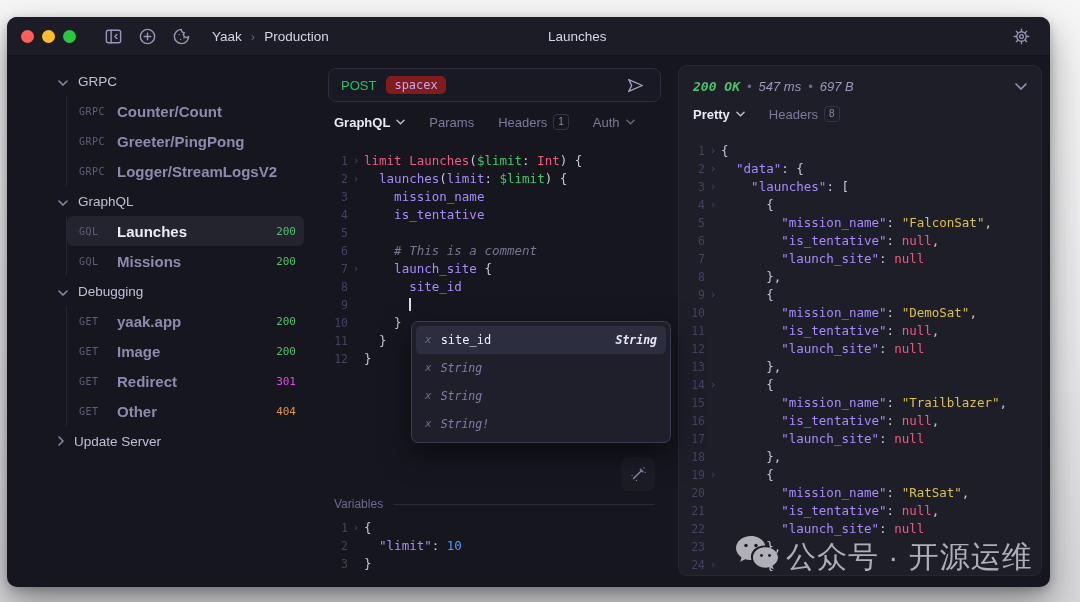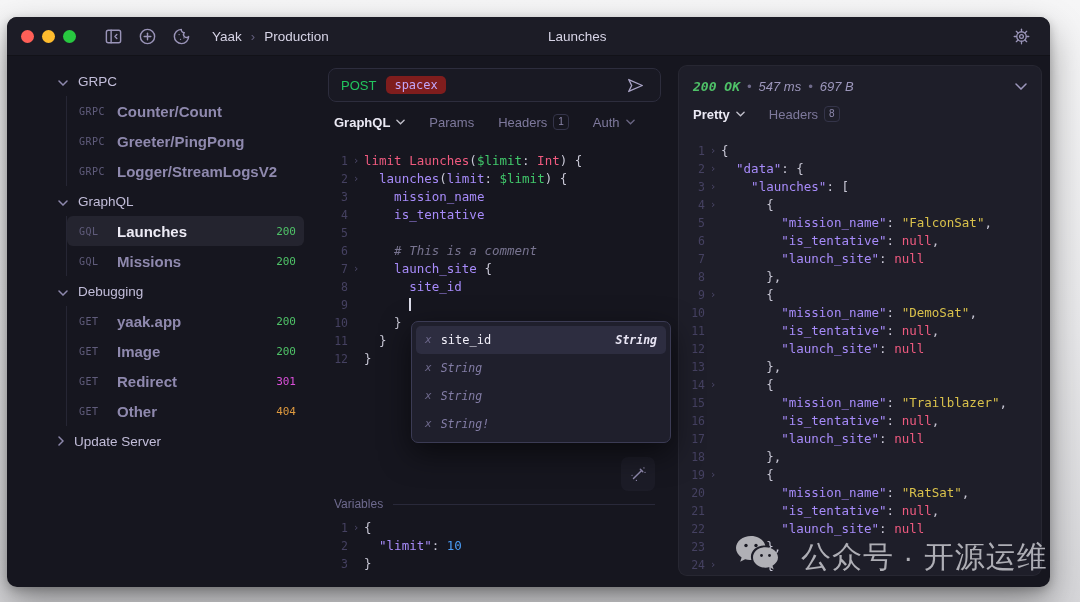--- a/index.html
+++ b/index.html
@@ -90,21 +90,21 @@
                  border-radius:9px;display:flex;flex-direction:column;overflow:hidden;box-sizing:border-box;}
   .resp-head{display:flex;align-items:center;padding:13px 14px 2px 14px;font-size:13px;font-style:italic;}
   .resp-status{font-family:"DejaVu Sans Mono",monospace;font-weight:700;color:#4fc268;font-size:13px;}
   .resp-dot{color:#6f6a8a;margin:0 7px;}
   .resp-meta{color:#9d97bc;}
   .resp-chev{margin-left:auto;color:#9d97bc;display:flex;align-items:center;cursor:pointer;}
   .resp-tabs{padding:10px 14px 6px 14px;}
   .resp-body{flex:1;overflow:hidden;font-family:"DejaVu Sans Mono",monospace;font-size:12.5px;
              line-height:18px;padding-top:14px;}
   
-  .watermark{position:absolute;left:733px;top:534px;display:flex;align-items:center;gap:20px;
+  .watermark{position:absolute;left:733px;top:534px;display:flex;align-items:center;gap:5px;
              color:#aeaeb5;font-size:30px;font-weight:500;letter-spacing:1px;z-index:20;}
 </style>
 </head>
 <body>
 
 <div class="page">
   <div class="window">
 
     <div class="titlebar">
       <div class="traffic">

